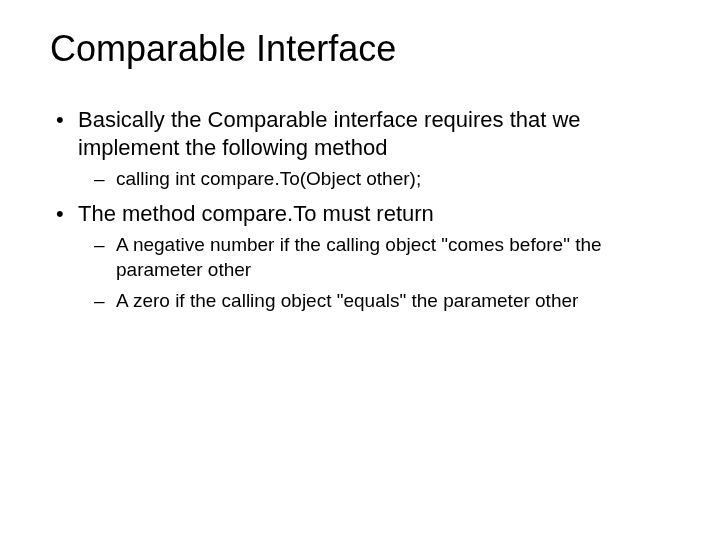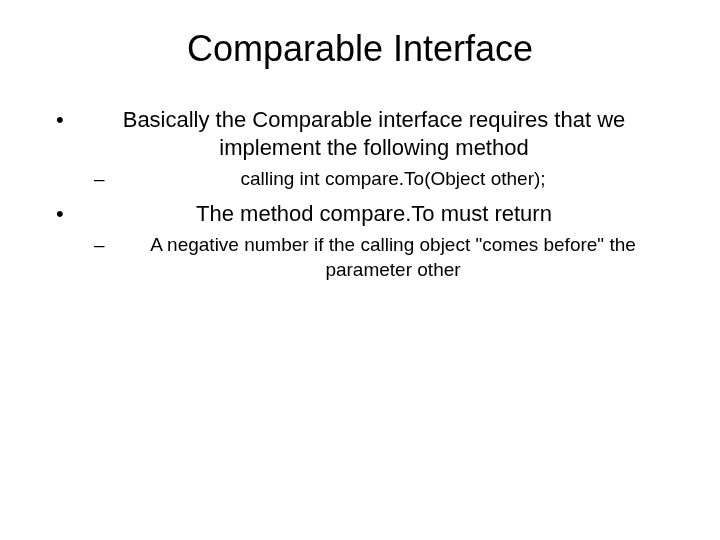--- a/index.html
+++ b/index.html
@@ -12,27 +12,25 @@
     overflow: hidden;
   }
   .slide {
     width: 100%;
     height: 100%;
     padding: 28px 50px 20px 50px;
   }
   .title {
     font-size: 36px;
     font-weight: 400;
-    text-align: center;
     margin-bottom: 36px;
   }
   ul.level1 {
     list-style: none;
     padding-left: 0;
-    text-align: center;
   }
   ul.level1 > li {
     position: relative;
     padding-left: 28px;
     font-size: 22px;
     line-height: 1.25;
     margin-bottom: 8px;
   }
   ul.level1 > li::before {
     content: "•";
@@ -75,16 +73,19 @@
           <span>calling int compare.To(Object other);</span>
         </li>
       </ul>
     </li>
     <li>
       <span>The method compare.To must return</span>
       <ul class="level2">
         <li>
           <span>A negative number if the calling object "comes before" the parameter other</span>
         </li>
+        <li>
+          <span>A zero if the calling object "equals" the parameter other</span>
+        </li>
       </ul>
     </li>
   </ul>
 </div>
 
 </body></html>

